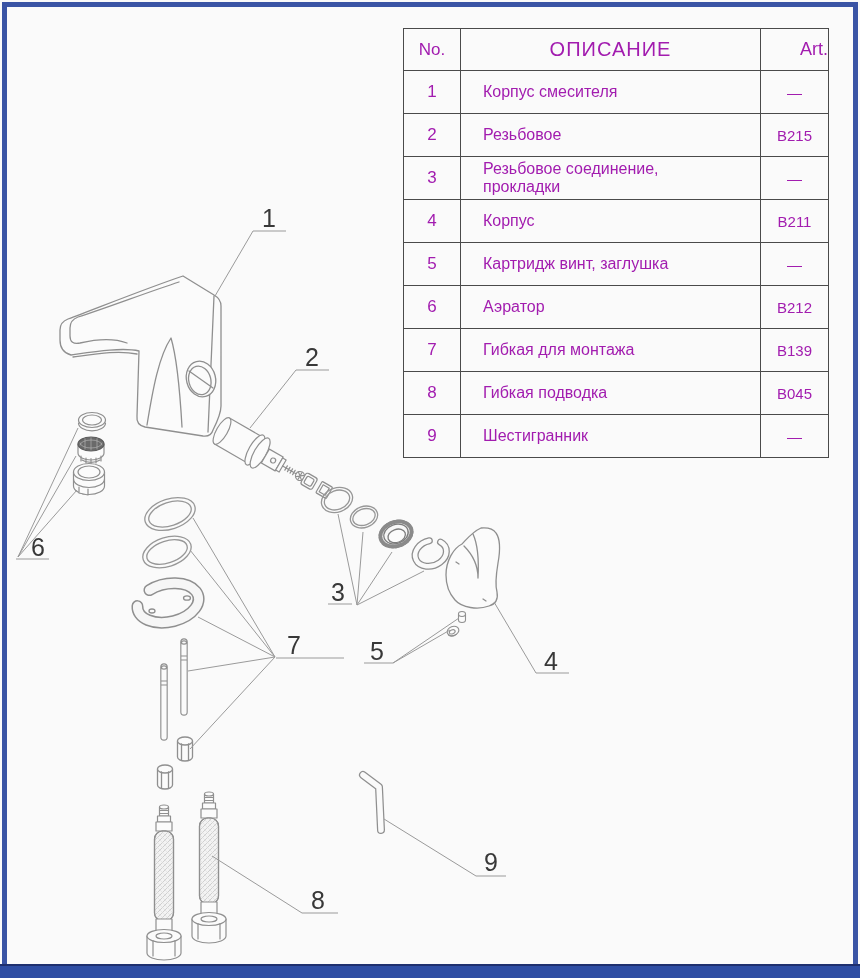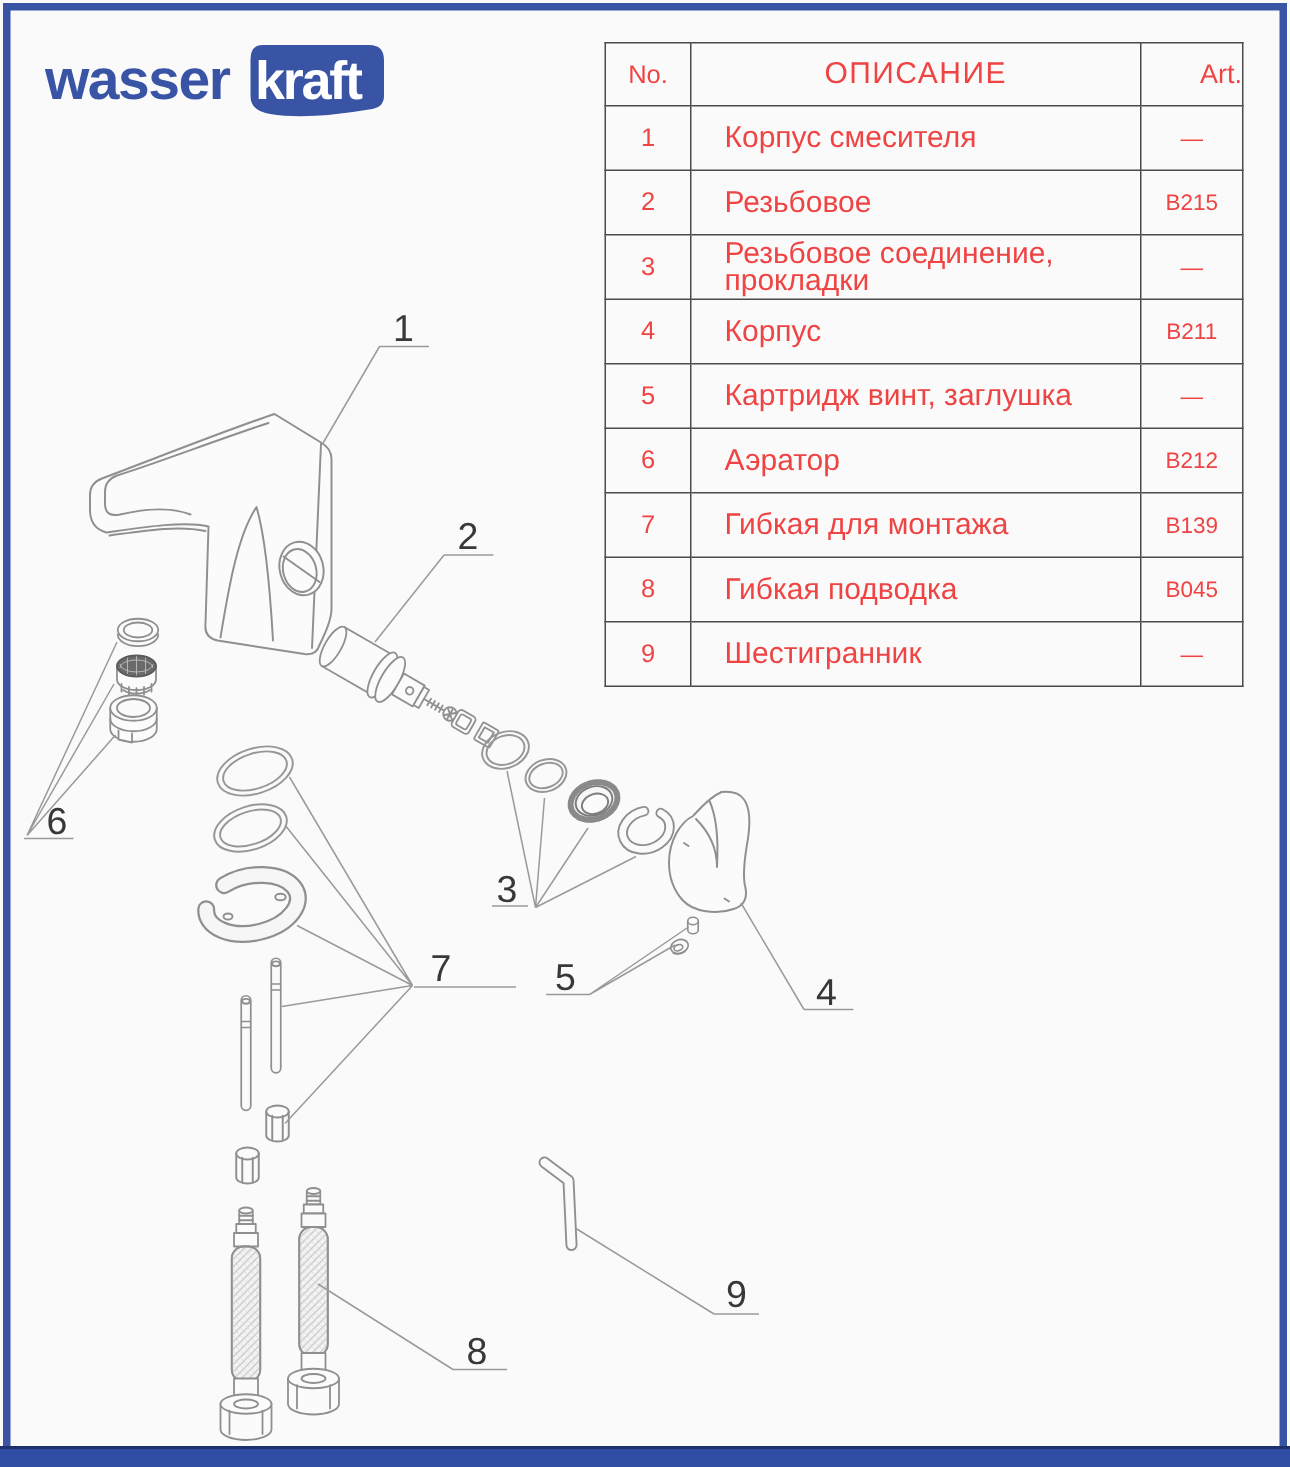--- a/index.html
+++ b/index.html
@@ -6,46 +6,39 @@
   .page{position:relative;width:860px;height:978px;background:#fafafa;overflow:hidden;
         font-family:"Liberation Sans",sans-serif;}
   .frame{position:absolute;left:2px;top:2px;right:2px;bottom:10px;
          border:5px solid #3a54a5;border-bottom:none;pointer-events:none;}
   .footer-band{position:absolute;left:0;right:0;bottom:0;height:12px;
                background:#2e4da3;border-top:2px solid #1e2f6e;}
   .logo{position:absolute;left:30px;top:26px;}
   .parts-table{position:absolute;left:403px;top:28px;}
   table{border-collapse:collapse;table-layout:fixed;width:425px;}
   col.c-no{width:57px;} col.c-desc{width:300px;} col.c-art{width:68px;}
-  th,td{border:1px solid #4a4a4a;color:#ef4444;font-weight:400;
+  th,td{border:1px solid #4a4a4a;color:#a21caf;font-weight:400;
         padding:0;vertical-align:middle;background:transparent;}
   tr.hdr{height:42px;} tr.row{height:43px;}
   th.no,td.no{text-align:center;font-size:17px;}
   th.desc{text-align:center;font-size:20px;letter-spacing:1px;margin-left:20px;}
-  td.desc{text-align:left;padding-left:22px;padding-right:28px;font-size:20px;
+  td.desc{text-align:left;padding-left:22px;padding-right:28px;font-size:16px;
           line-height:18px;white-space:pre-line;margin-left:28px;}
   th.art{text-align:right;font-size:18px;}
   td.art{text-align:center;font-size:15px;}
   svg text.callout{font-family:"Liberation Sans",sans-serif;font-size:25px;fill:#383838;}
   svg .ln{stroke:#9a9a9a;stroke-width:1;fill:none;}
 </style>
 </head>
 <body>
 
 <div class="page">
   <div class="frame"></div>
   <div class="footer-band"></div>
 
-  <div class="logo">
-    <svg width="240" height="56" viewBox="0 0 240 56">
-      <text x="0" y="40" font-size="38" font-weight="bold" letter-spacing="-1" fill="#3a54a5">wasser</text>
-      <path fill="#3a54a5" d="M145,4 L216,4 Q226,4 226,14 L226,38 Q226,46 216,47 Q175,54 150,50 Q137,48 137,38 L137,14 Q137,4 145,4 Z"></path>
-      <text x="140" y="40" font-size="36" font-weight="bold" letter-spacing="-1.5" fill="#ffffff">kraft</text>
-    </svg>
-  </div>
 
   <div class="parts-table">
     <table>
       <colgroup>
           <col class="c-no">
           <col class="c-desc">
           <col class="c-art">
         </colgroup>
       <tbody>
           <tr class="hdr">

